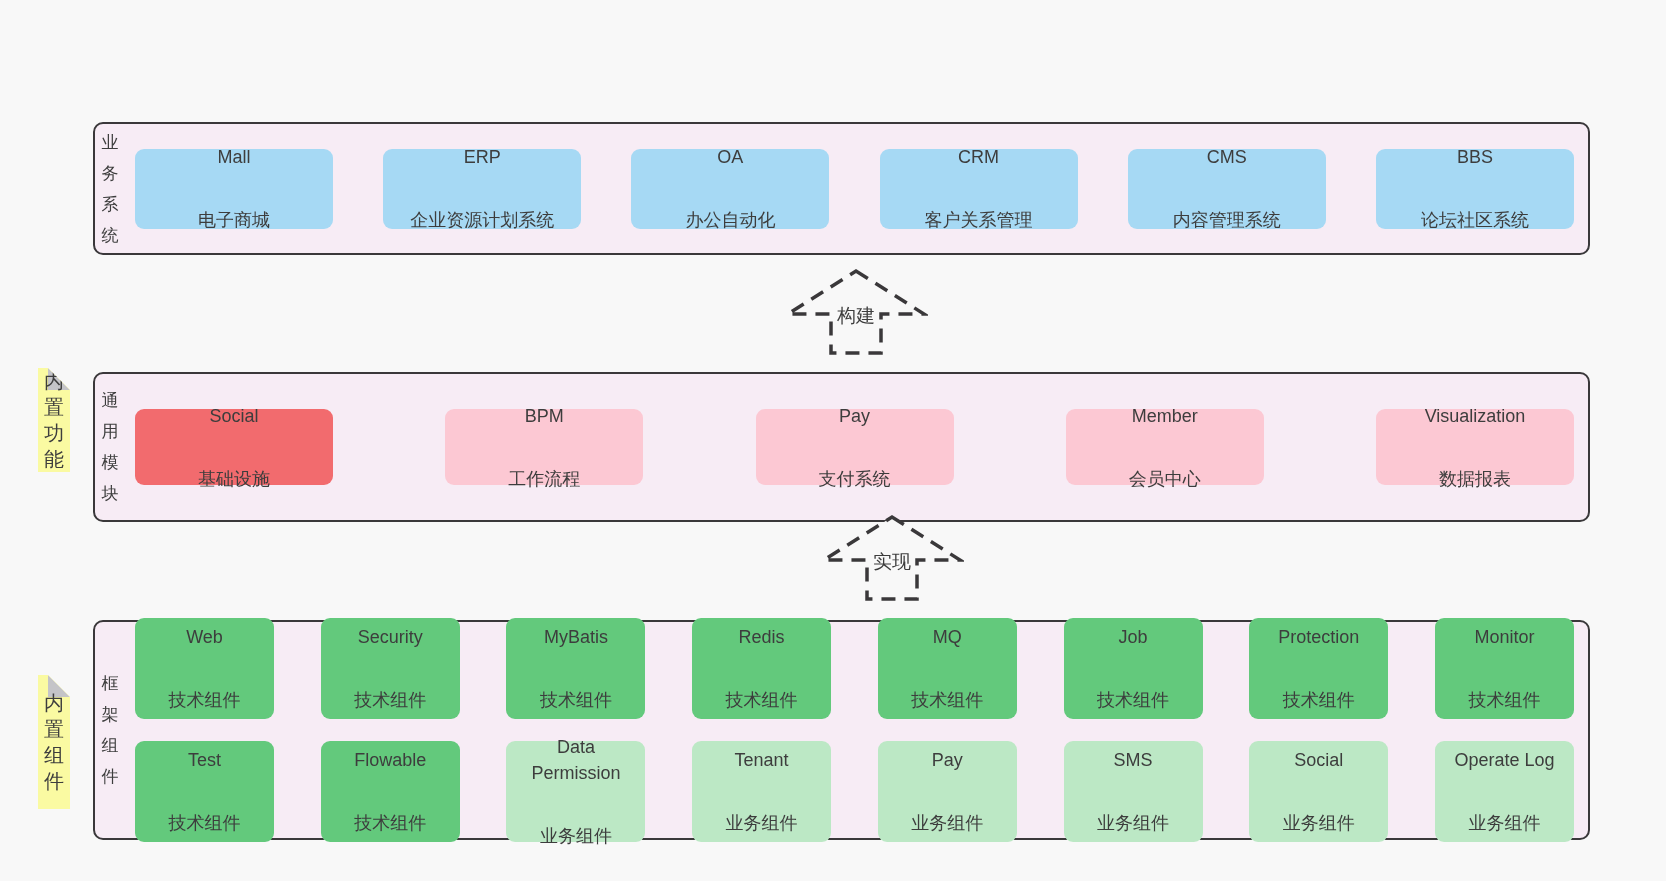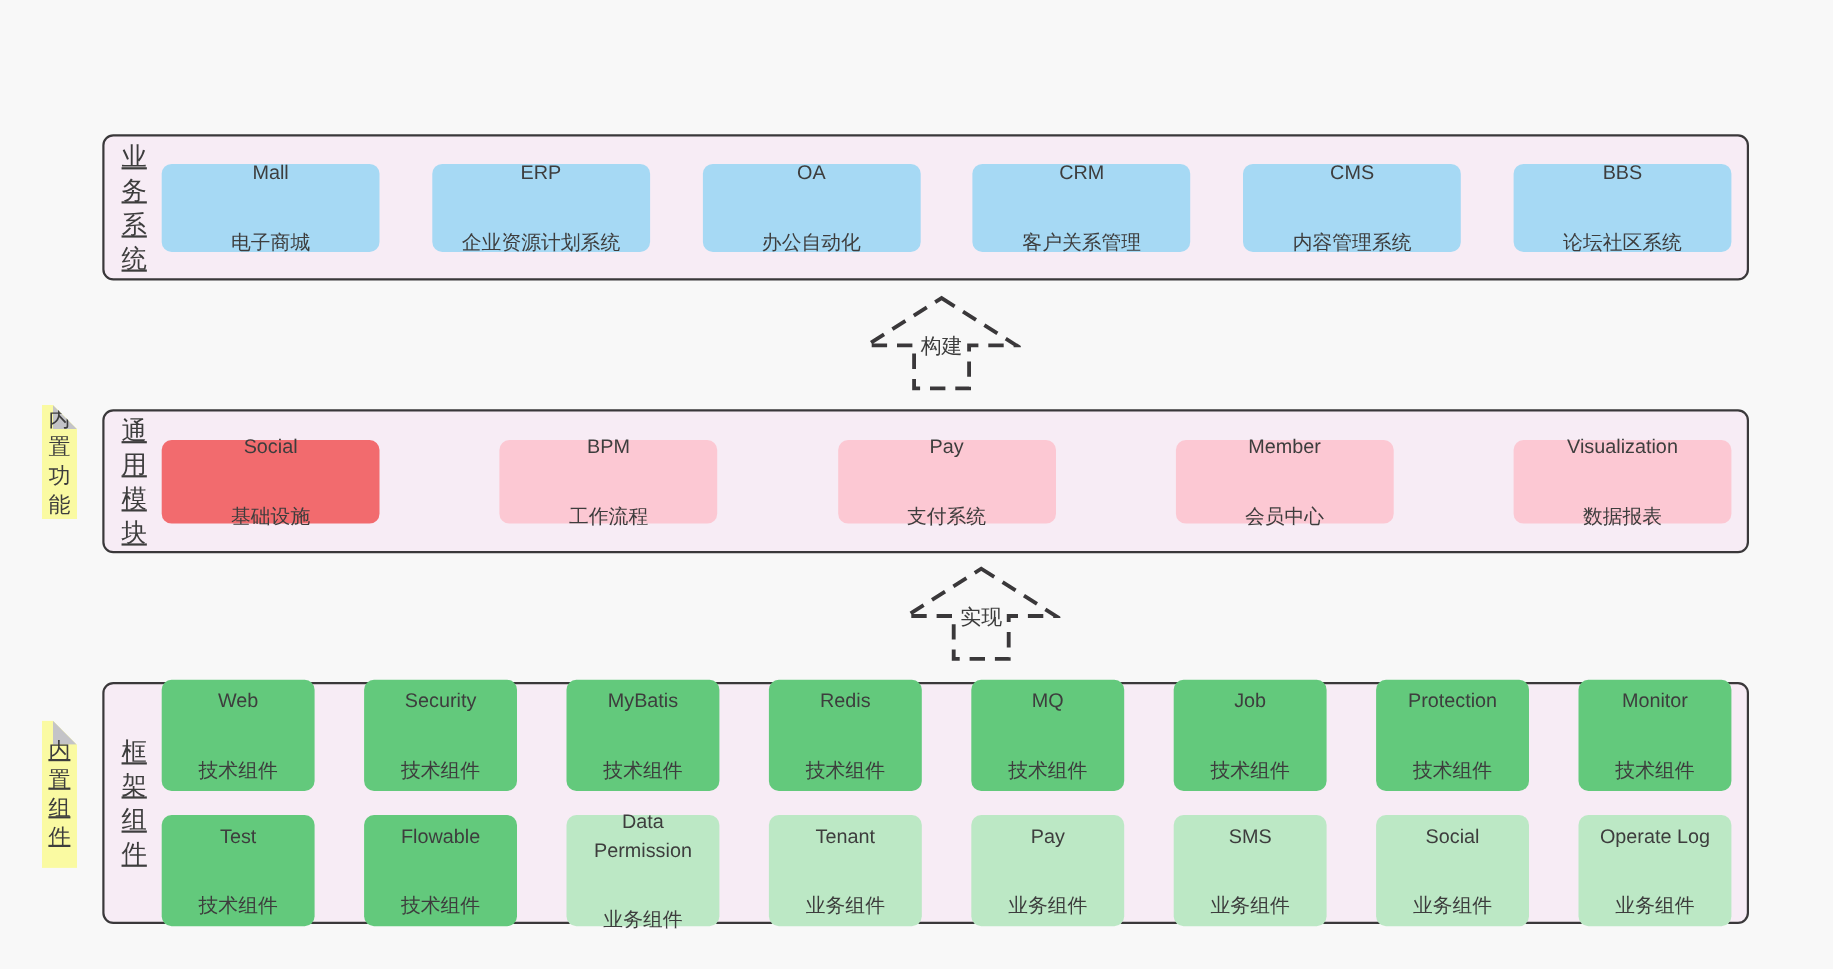--- a/index.html
+++ b/index.html
@@ -21,33 +21,31 @@
     width: 1497px;
     box-sizing: border-box;
     background: var(--band_bg, #f7ecf5);
     border: 2px solid var(--band_border, #3a383a);
     border-radius: 10px;
     display: flex;
     align-items: center;
     z-index: 2;
   }
   #band-business   { top: 122px; height: 133px; }
-  #band-modules    { top: 372px; height: 131px; }
+  #band-modules    { top: 372px; height: 150px; }
   #band-components { top: 620px; height: 220px; }
 
   .band-label {
     flex: none;
-    margin-left: 12px;
     width: 30px;
-    font-size: 23px;
+    font-size: 17px;
     line-height: 31px;
     text-align: center;
     word-break: break-all;
     color: var(--text, #3d3d3d);
-    text-decoration: underline;
   }
   .band-boxes {
     flex: 1;
     display: flex;
     flex-direction: column;
     gap: 22px;
     padding: 0 14px 0 10px;
   }
   .box-row { display: flex; justify-content: space-between; }
 
@@ -80,21 +78,21 @@
     left: 38px;
     width: 32px;
     background: var(--sticky_yellow, #fafaa2);
     display: flex;
     align-items: center;
     justify-content: center;
     clip-path: polygon(0 0, calc(100% - 22px) 0, 100% 22px, 100% 100%, 0 100%);
     z-index: 1;
   }
   #sticky-functions  { top: 368px; height: 104px; }
-  #sticky-components { top: 655px; height: 134px; text-decoration: underline; }
+  #sticky-components { top: 675px; height: 134px; }
   .fold {
     position: absolute;
     top: 0; right: 0;
     width: 22px; height: 22px;
     background: var(--sticky_fold, #c4c4c8);
     clip-path: polygon(0 0, 100% 100%, 0 100%);
   }
   .sticky-text {
     position: relative;
     width: 24px;

